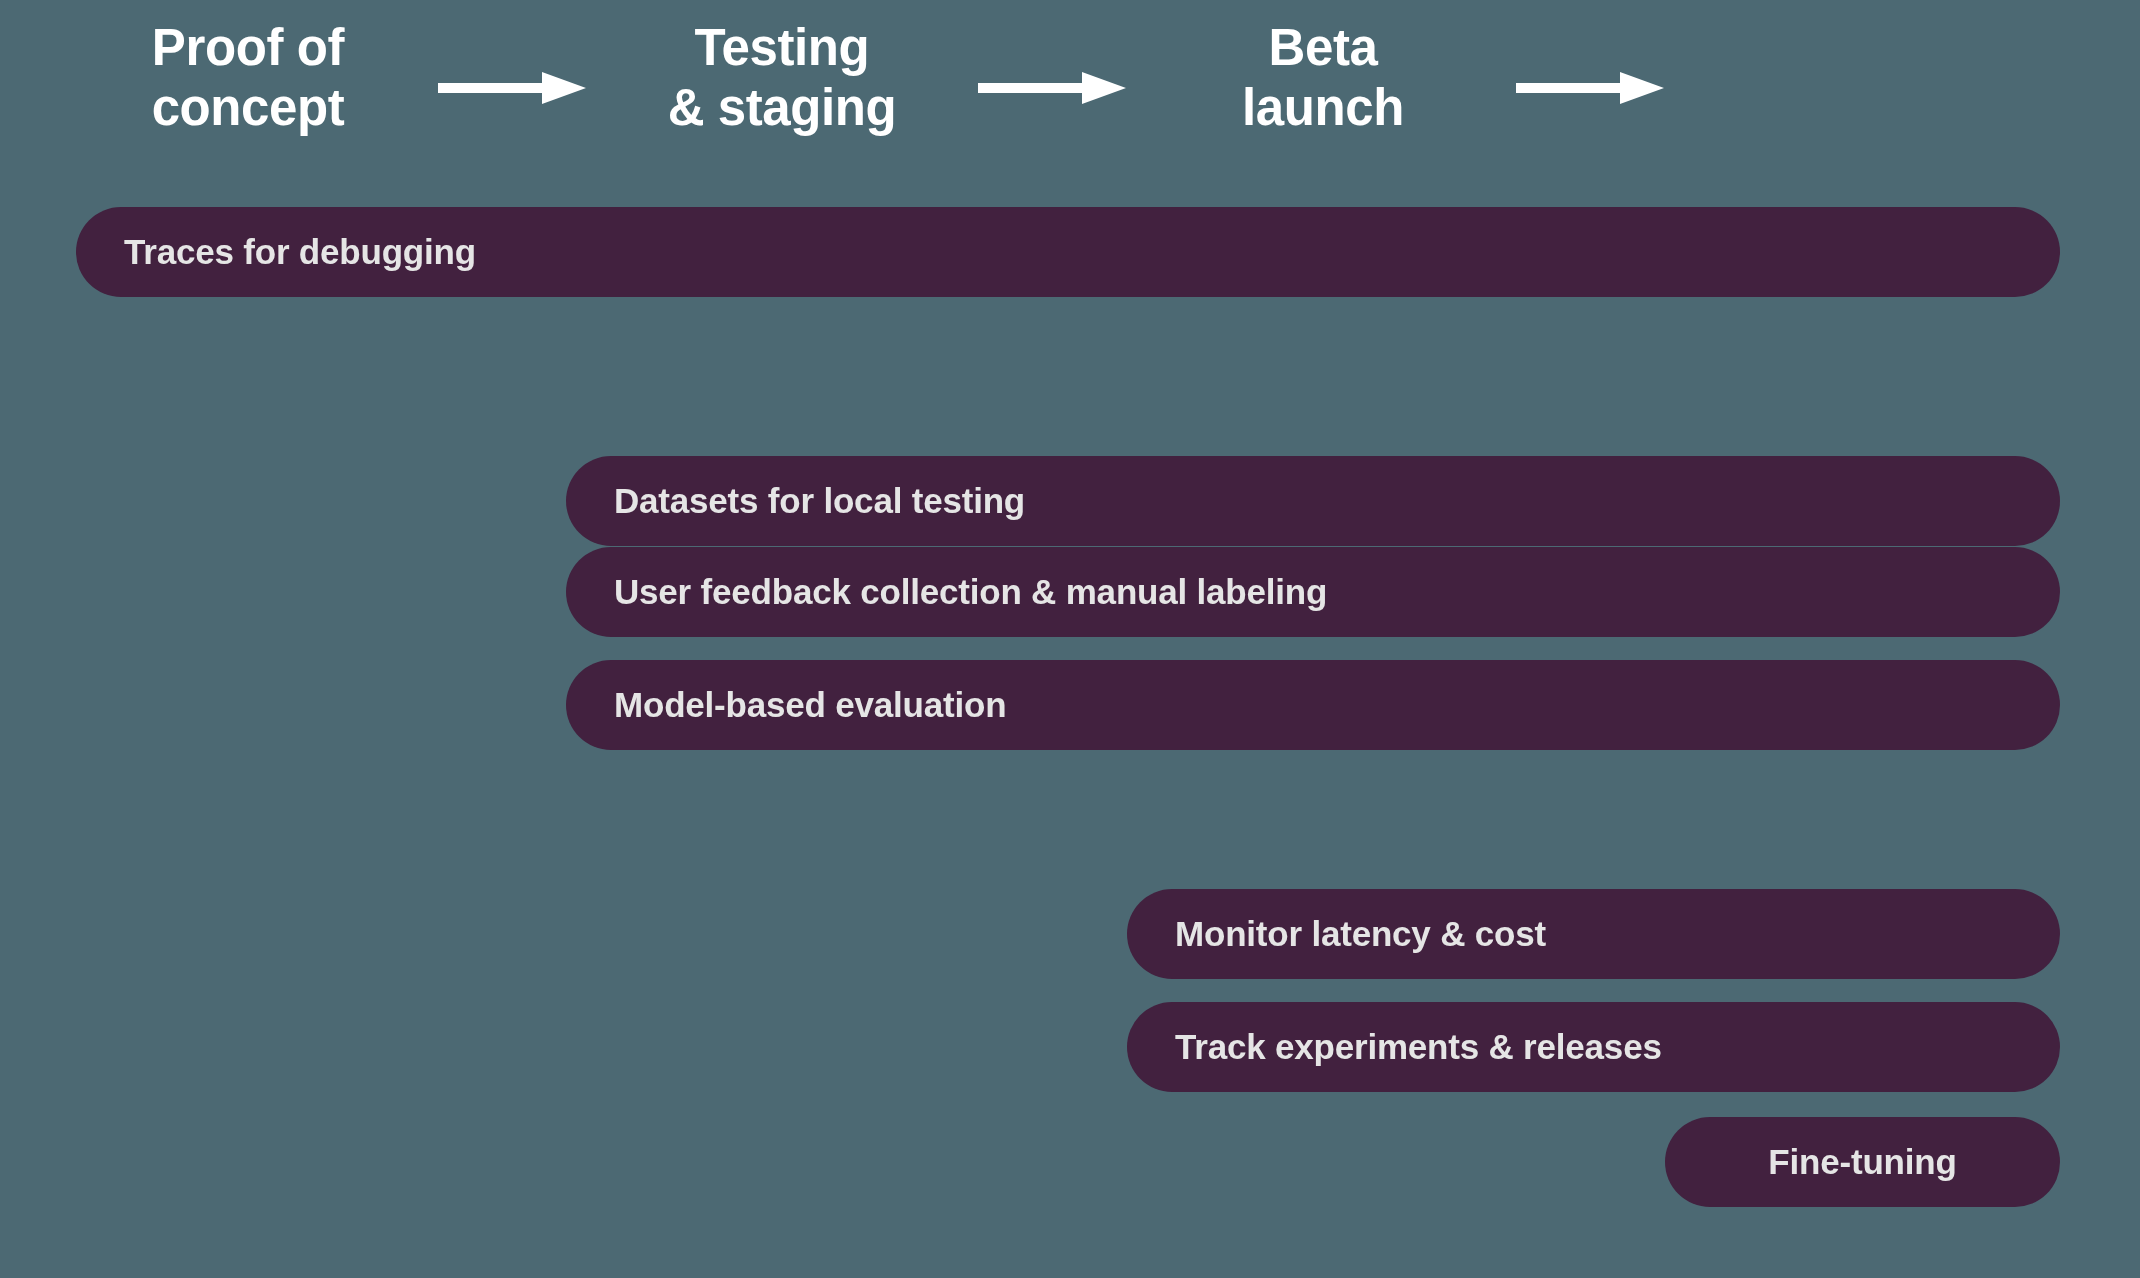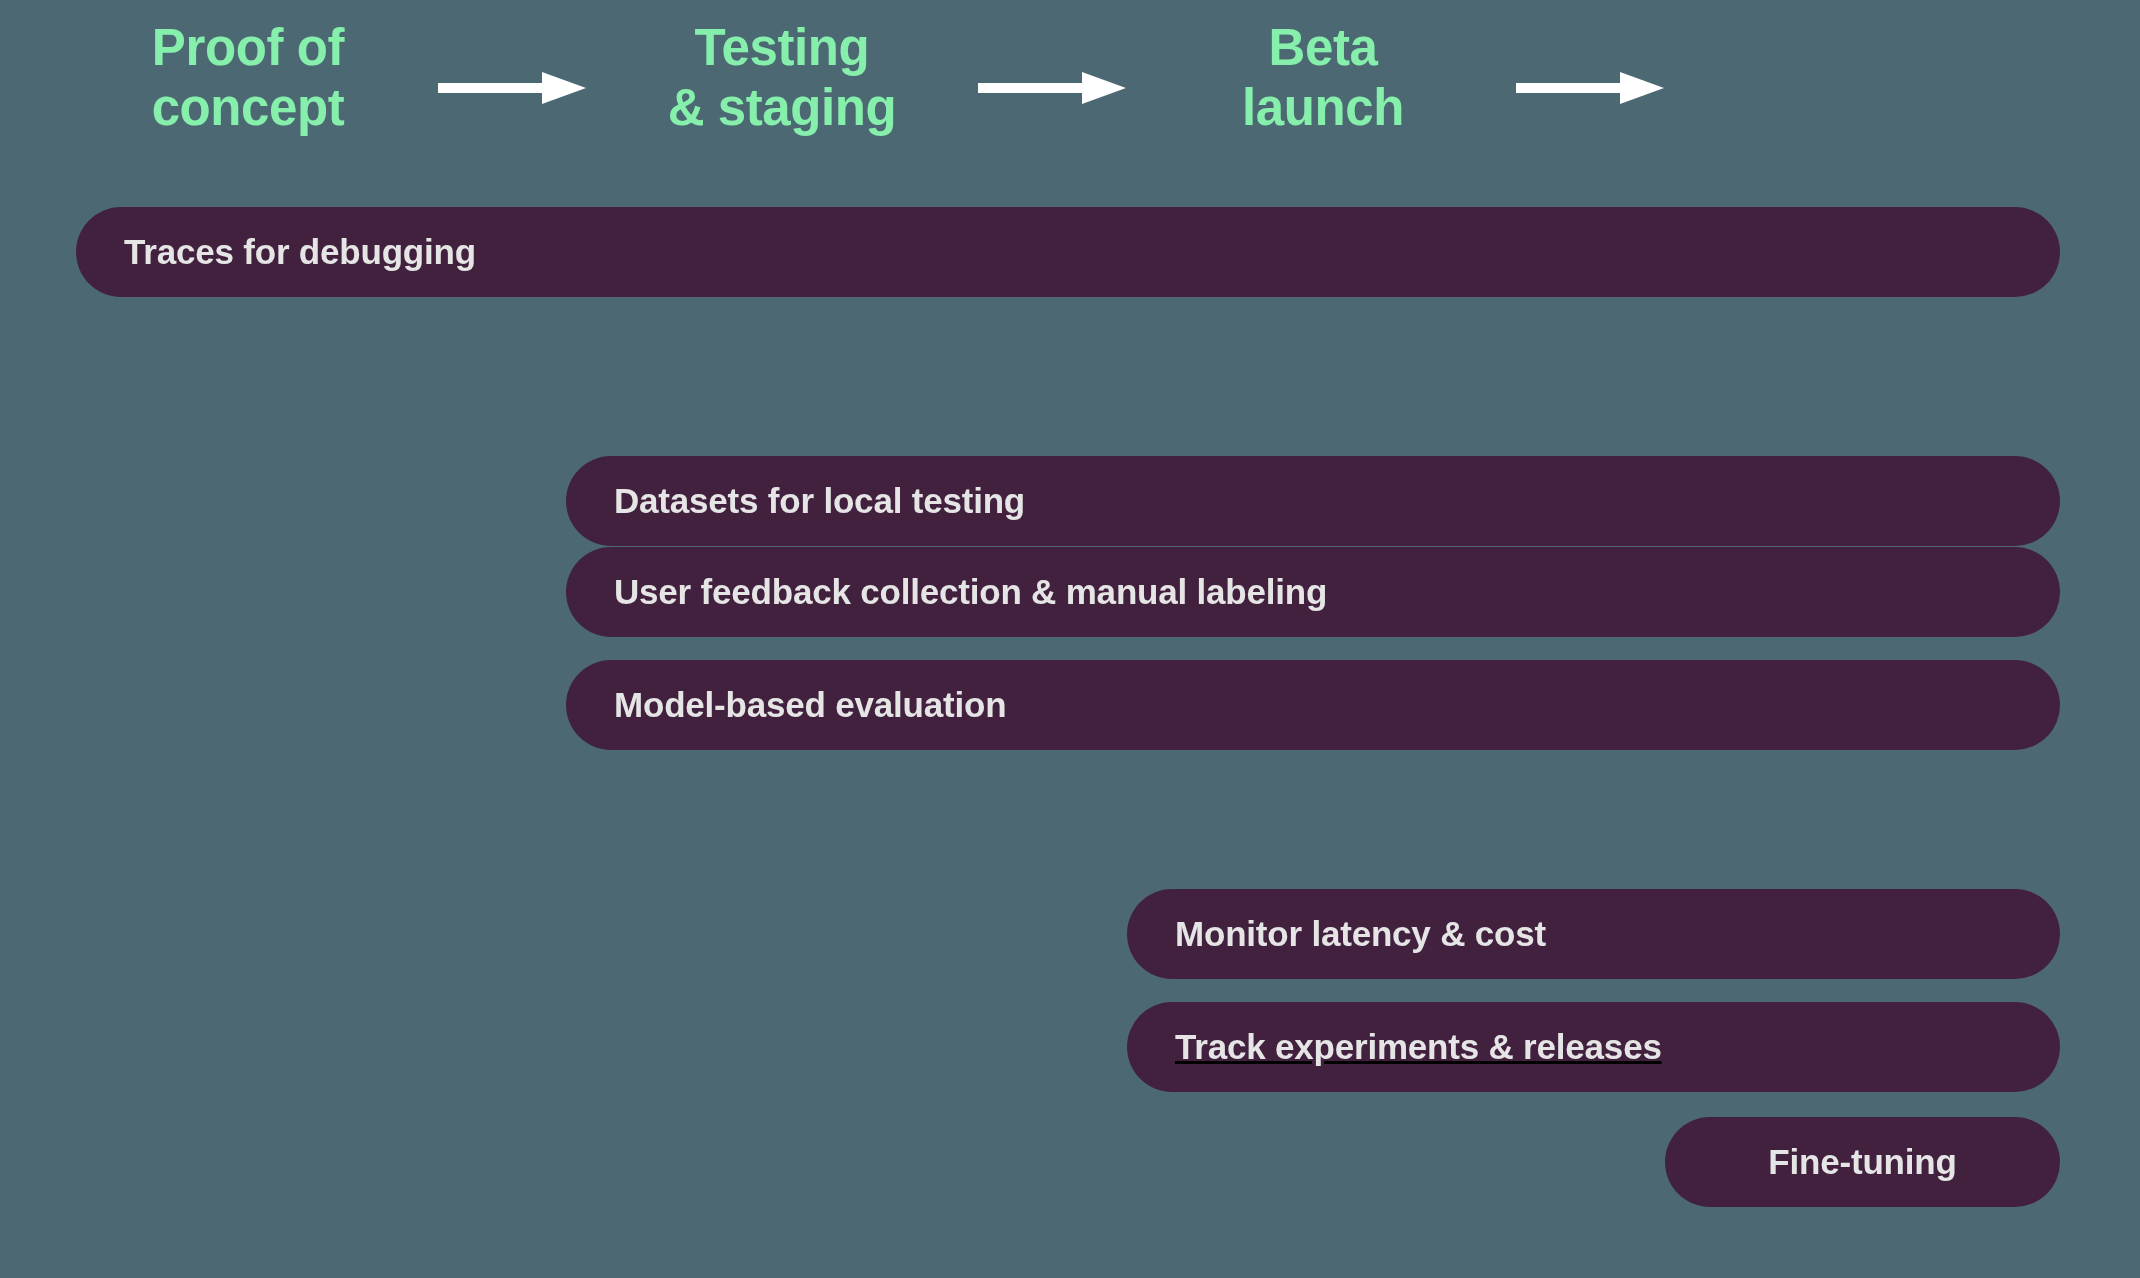--- a/index.html
+++ b/index.html
@@ -22,21 +22,21 @@
     position: absolute;
     left: 0;
     top: 0;
     width: 2140px;
     height: 180px;
   }
 
   .phase-label {
     position: absolute;
     top: 18px;
-    color: #86efac;
+    color: #ffffff;
     font-size: 51px;
     font-weight: 700;
     line-height: 1.18;
     text-align: center;
     letter-spacing: -0.4px;
     white-space: pre-line;
   }
 
   .phase-label.p0 { left: 98px;   width: 300px; }
   .phase-label.p1 { left: 632px;  width: 300px; }
@@ -132,19 +132,19 @@
     </div>
     <div class="bar align-left" style="left: 566px; top: 547px; width: 1494px;">
       <span class="bar-label">User feedback collection &amp; manual labeling</span>
     </div>
     <div class="bar align-left" style="left: 566px; top: 660px; width: 1494px;">
       <span class="bar-label">Model-based evaluation</span>
     </div>
     <div class="bar align-left" style="left: 1127px; top: 889px; width: 933px;">
       <span class="bar-label">Monitor latency &amp; cost</span>
     </div>
-    <div class="bar align-left" style="left: 1127px; top: 1002px; width: 933px; text-decoration: underline;">
+    <div class="bar align-left" style="left: 1127px; top: 1002px; width: 933px;">
       <span class="bar-label">Track experiments &amp; releases</span>
     </div>
     <div class="bar align-center" style="left: 1665px; top: 1117px; width: 395px;">
       <span class="bar-label">Fine-tuning</span>
     </div>
   </div>
 
 </body></html>

